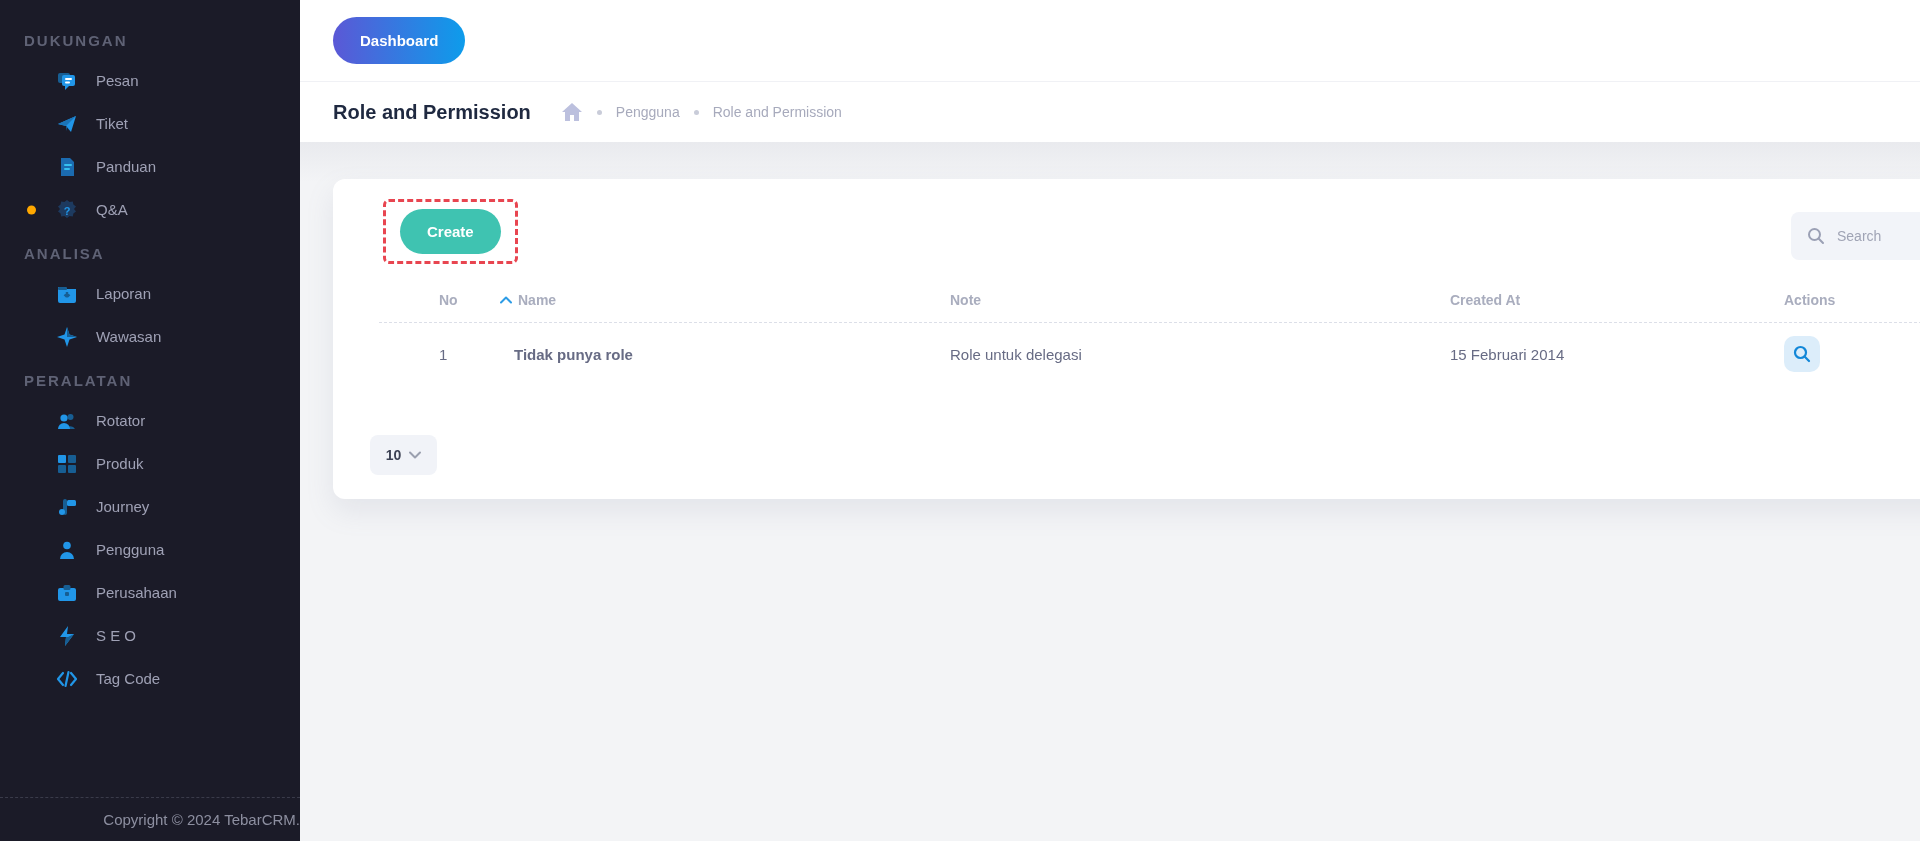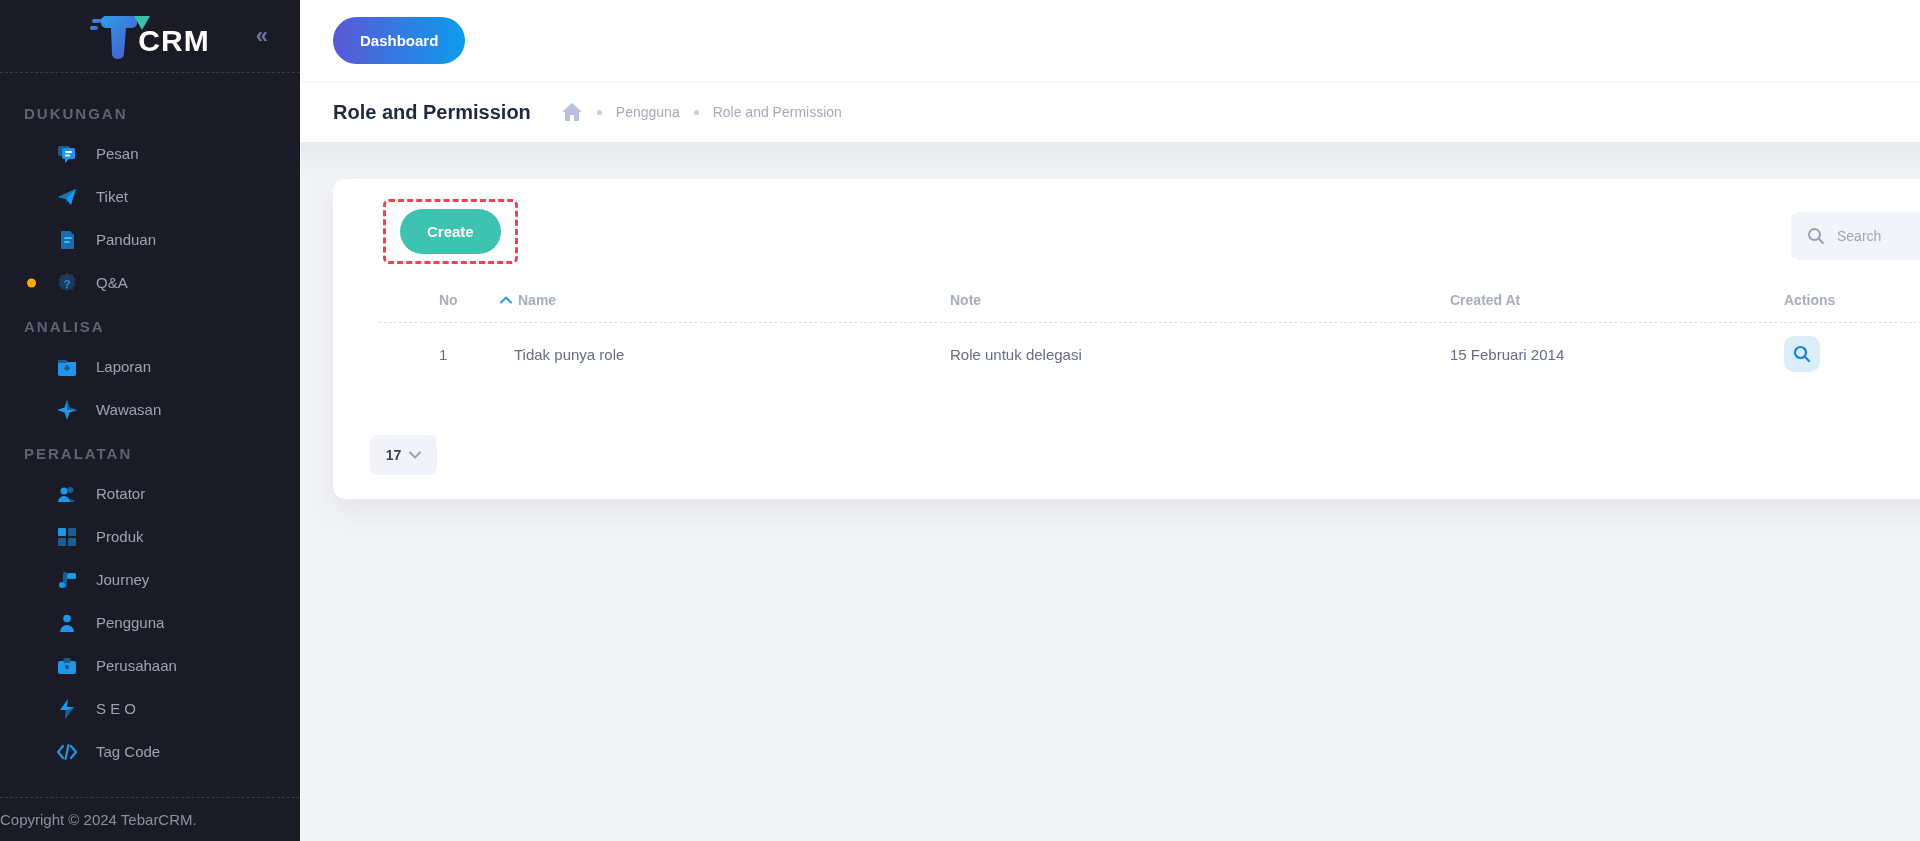--- a/index.html
+++ b/index.html
@@ -20,21 +20,21 @@
   .section-label { color:#5f6275; font-size:15px; font-weight:bold; letter-spacing:2px;
     padding:14px 0 10px 24px; }
   .nav-item { height:43px; display:flex; align-items:center; padding-left:56px;
     position:relative; cursor:pointer; }
   .nav-item .nv-icon { width:22px; height:22px; margin-right:18px; display:flex;
     align-items:center; justify-content:center; }
   .nav-item .nv-label { color:#9fa1b5; font-size:15px; }
   .notif-dot { position:absolute; left:27px; top:50%; transform:translateY(-50%);
     width:9px; height:9px; border-radius:50%; background:#ffa800; }
   .side-footer { border-top:1px dashed #3a3b4a; height:44px; display:flex;
-    align-items:center; justify-content:flex-start; }
+    align-items:center; justify-content:flex-end; }
   .copyright { color:#8d8fa0; font-size:15px; }
 
   
   .main { flex:1; display:flex; flex-direction:column; background:#f3f3f6; }
   .topbar { height:82px; background:#ffffff; display:flex; align-items:center;
     justify-content:space-between; padding:0 36px 0 33px; border-bottom:1px solid #f0f1f5; }
   .dashboard-btn { background:linear-gradient(90deg,#5b58d6 0%,#0d9ceb 100%);
     color:#ffffff; font-weight:bold; font-size:15px; border:none; border-radius:26px;
     padding:15px 27px; cursor:pointer; }
   .avatar { width:48px; height:48px; border-radius:50%; background:#e1f0fb;
@@ -64,21 +64,21 @@
   .tbl { margin-top:14px; }
   .tbl-row { display:grid; grid-template-columns:61px 450px 500px 334px 1fr;
     padding-left:74px; align-items:center; }
   .tbl-head { height:44px; }
   .tbl-head .th { color:#a9adbe; font-size:14px; font-weight:bold; }
   .th-name { display:flex; align-items:center; cursor:pointer; }
   .sort-caret { margin-right:6px; display:flex; }
   .dotted-sep { border-bottom:1px dashed #dcdfe8; margin:0 14px 0 14px; }
   .tbl-data { height:62px; }
   .tbl-data .td { color:#676b84; font-size:15px; }
-  .td-pad { padding-left:14px; }
+  .td-pad { padding-left:14px;font-weight:bold; }
   .action-btn { width:36px; height:36px; border-radius:10px; background:#dcedfa;
     border:none; display:flex; align-items:center; justify-content:center; cursor:pointer; }
 
   .card-footer { position:absolute; left:0; right:0; bottom:24px; display:flex;
     align-items:center; justify-content:space-between; padding:0 40px 0 37px; }
   .pagesize { width:67px; height:40px; background:#f1f3f8; border-radius:8px;
     display:flex; align-items:center; justify-content:center; gap:8px; cursor:pointer; }
   .pagesize .ps-val { color:#3d4254; font-size:14px; font-weight:bold; }
   .pager { display:flex; align-items:center; gap:18px; }
   .pg-chev { color:#b6bac8; font-size:24px; line-height:1; cursor:pointer;
@@ -86,38 +86,20 @@
   .pg-page { width:37px; height:37px; border-radius:10px; background:#1190e0;
     color:#ffffff; font-size:14px; font-weight:bold; border:none; display:flex;
     align-items:center; justify-content:center; cursor:pointer; }
 </style>
 </head>
 <body>
 
 <div class="app">
 
   <aside class="sidebar">
-    <div class="logo-row">
-      <div class="logo-mark">
-        <svg width="62" height="48" viewBox="0 0 62 48">
-          <defs>
-              <linearGradient id="lg1" x1="0" y1="0" x2="1" y2="1">
-            <stop offset="0" stop-color="#2f9fe8"></stop>
-                <stop offset="1" stop-color="#4b56c8"></stop>
-          </linearGradient>
-            </defs>
-          <rect x="2" y="7" width="12" height="4" rx="2" fill="url(#lg1)"></rect>
-          <rect x="0" y="14" width="8" height="4" rx="2" fill="url(#lg1)"></rect>
-          <path d="M16 4 h26 a5 5 0 0 1 5 5 v2 a5 5 0 0 1 -5 5 h-6 l-2 26 a5 5 0 0 1 -5 5 h-2 a5 5 0 0 1 -5 -5 l-1 -26 h-5 a5 5 0 0 1 -5 -5 v-2 a5 5 0 0 1 5 -5 z" fill="url(#lg1)"></path>
-          <polygon points="44,4 60,4 52,18" fill="#38c3a8"></polygon>
-        </svg>
-        <span class="logo-crm">CRM</span>
-      </div>
-      <span class="collapse-btn">«</span>
-    </div>
 
     <nav class="nav">
       <div class="section-label">DUKUNGAN</div>
 
       <div class="nav-item">
         <span class="nv-icon">
           <svg width="22" height="22" viewBox="0 0 22 22">
               <rect x="2" y="3" width="12" height="10" rx="2" fill="#175e93"></rect>
               <rect x="6" y="5" width="13" height="11" rx="2" fill="#2196e8"></rect>
               <rect x="9" y="8" width="7" height="2" rx="1" fill="#ffffff"></rect>
@@ -346,21 +328,21 @@
                     <circle cx="7.5" cy="7.5" r="5.5" stroke="#1287d8" stroke-width="2.2" fill="none"></circle>
                     <line x1="11.8" y1="11.8" x2="16" y2="16" stroke="#1287d8" stroke-width="2.2" stroke-linecap="round"></line>
                   </svg>
               </button>
             </span>
           </div>
         </div>
 
         <div class="card-footer">
           <div class="pagesize">
-            <span class="ps-val">17</span>
+            <span class="ps-val">10</span>
             <span style="display:flex;">
               <svg width="12" height="8" viewBox="0 0 12 8">
                   <polyline points="1,1.5 6,6.5 11,1.5" stroke="#9ba0af" stroke-width="2" fill="none" stroke-linecap="round" stroke-linejoin="round"></polyline>
                 </svg>
             </span>
           </div>
           <div class="pager">
             <span class="pg-chev">‹</span>
             <button class="pg-page">1</button>
             <span class="pg-chev">›</span>

